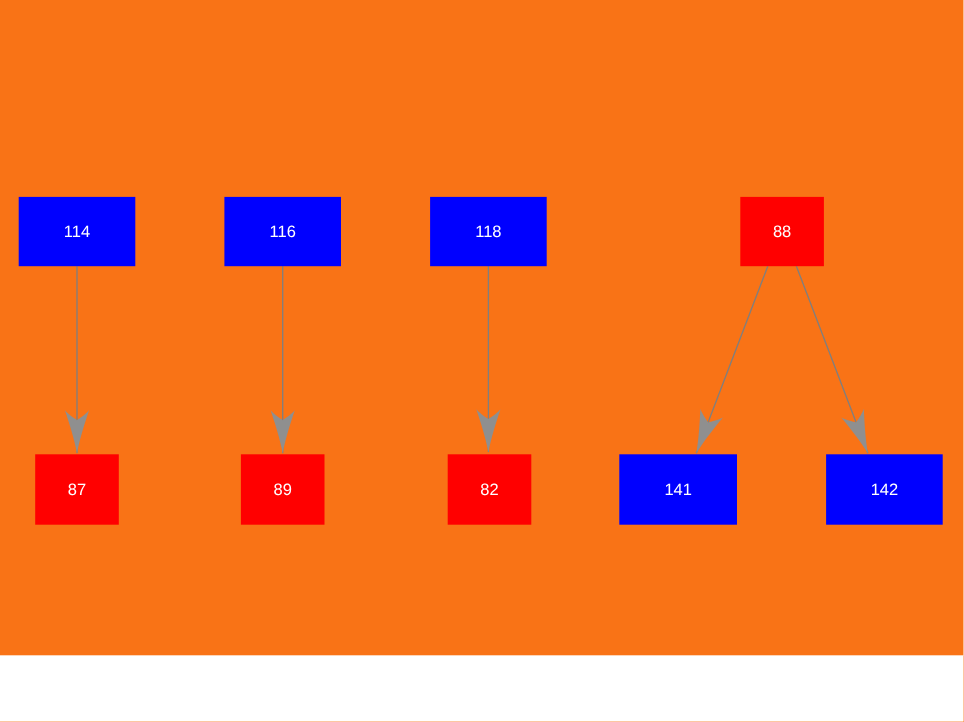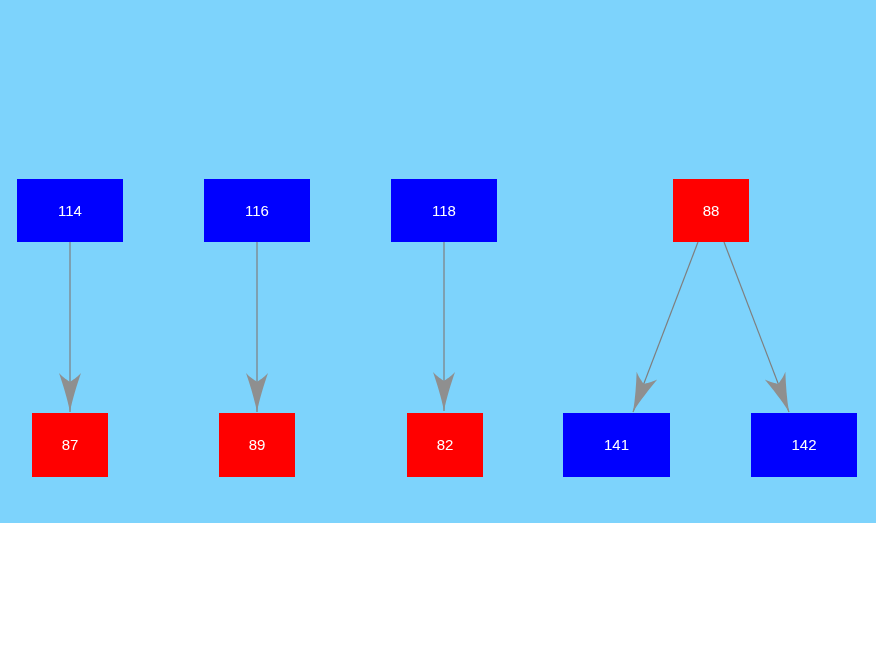--- a/index.html
+++ b/index.html
@@ -3,22 +3,22 @@
 <meta charset="utf-8">
 <style>
   html, body {
     margin: 0;
     padding: 0;
     background: #ffffff;
   }
   .stage {
     position: relative;
     width: 876px;
-    height: 523px;
-    background: #7dd3fc;
+    height: 596px;
+    background: #f97316;
     overflow: hidden;
   }
   svg {
     display: block;
   }
   .node-rect {
     stroke: none;
   }
   .node-label {
     font-family: "Liberation Sans", "DejaVu Sans", sans-serif;

